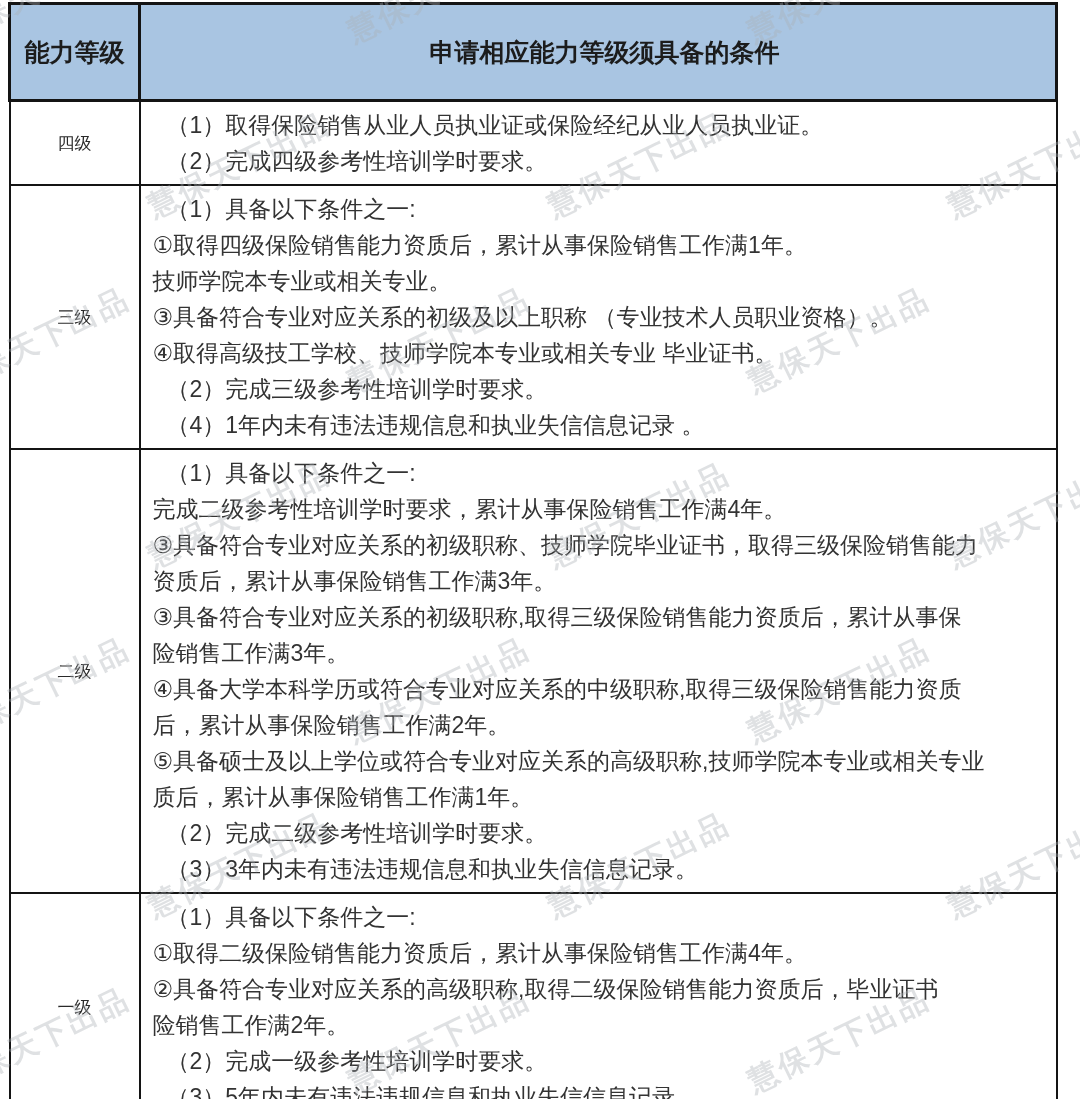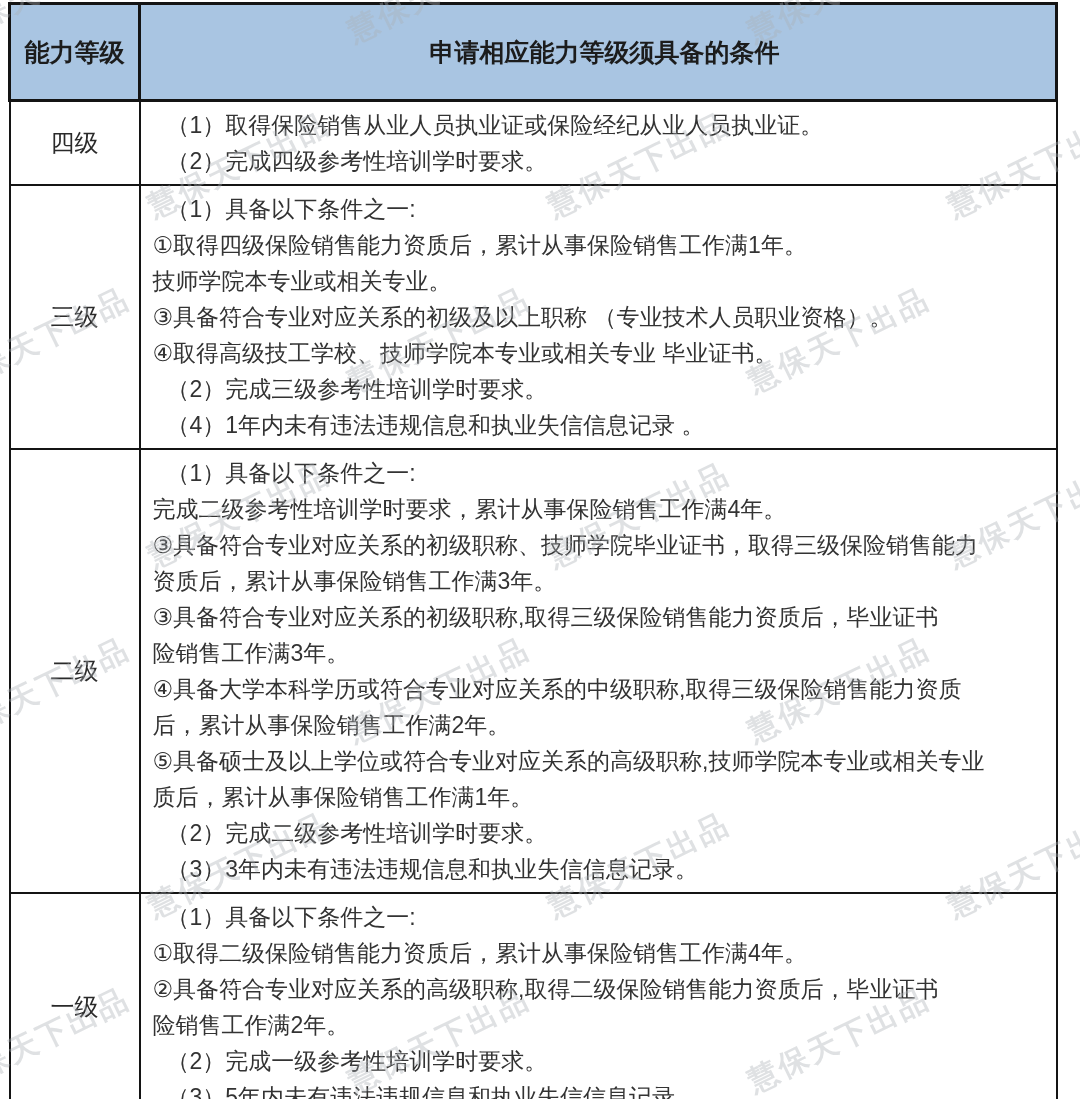--- a/index.html
+++ b/index.html
@@ -35,21 +35,21 @@
     height:92px;
     font-size:25px;
     font-weight:bold;
     color:#1c1c1c;
     border:3px solid #141414;
   }
   th.h-level{width:125px;text-align:center;}
   th.h-cond{text-align:center;padding-left:14px;}
   td.level{
     width:125px;text-align:center;
-    font-size:24px;color:#2a2a2a;
+    font-size:17px;color:#2a2a2a;
     border-left:3px solid #141414;
   }
   td.cond{
     padding:5px 10px 5px 12px;
     font-size:23px;color:#333333;
     border-right:3px solid #141414;
   }
   tr:last-child td{border-bottom:3px solid #141414;}
   .line{line-height:36px;white-space:nowrap;}
   .line.ind{padding-left:14px;}
@@ -86,21 +86,21 @@
             <div class="line ind">（4）1年内未有违法违规信息和执业失信信息记录 。</div>
           </td>
         </tr>
         <tr>
           <td class="level">二级</td>
           <td class="cond">
             <div class="line ind">（1）具备以下条件之一:</div>
             <div class="line">完成二级参考性培训学时要求，累计从事保险销售工作满4年。</div>
             <div class="line">③具备符合专业对应关系的初级职称、技师学院毕业证书，取得三级保险销售能力</div>
             <div class="line">资质后，累计从事保险销售工作满3年。</div>
-            <div class="line">③具备符合专业对应关系的初级职称,取得三级保险销售能力资质后，毕业证书</div>
+            <div class="line">③具备符合专业对应关系的初级职称,取得三级保险销售能力资质后，累计从事保</div>
             <div class="line">险销售工作满3年。</div>
             <div class="line">④具备大学本科学历或符合专业对应关系的中级职称,取得三级保险销售能力资质</div>
             <div class="line">后，累计从事保险销售工作满2年。</div>
             <div class="line">⑤具备硕士及以上学位或符合专业对应关系的高级职称,技师学院本专业或相关专业</div>
             <div class="line">质后，累计从事保险销售工作满1年。</div>
             <div class="line ind">（2）完成二级参考性培训学时要求。</div>
             <div class="line ind">（3）3年内未有违法违规信息和执业失信信息记录。</div>
           </td>
         </tr>
         <tr>

